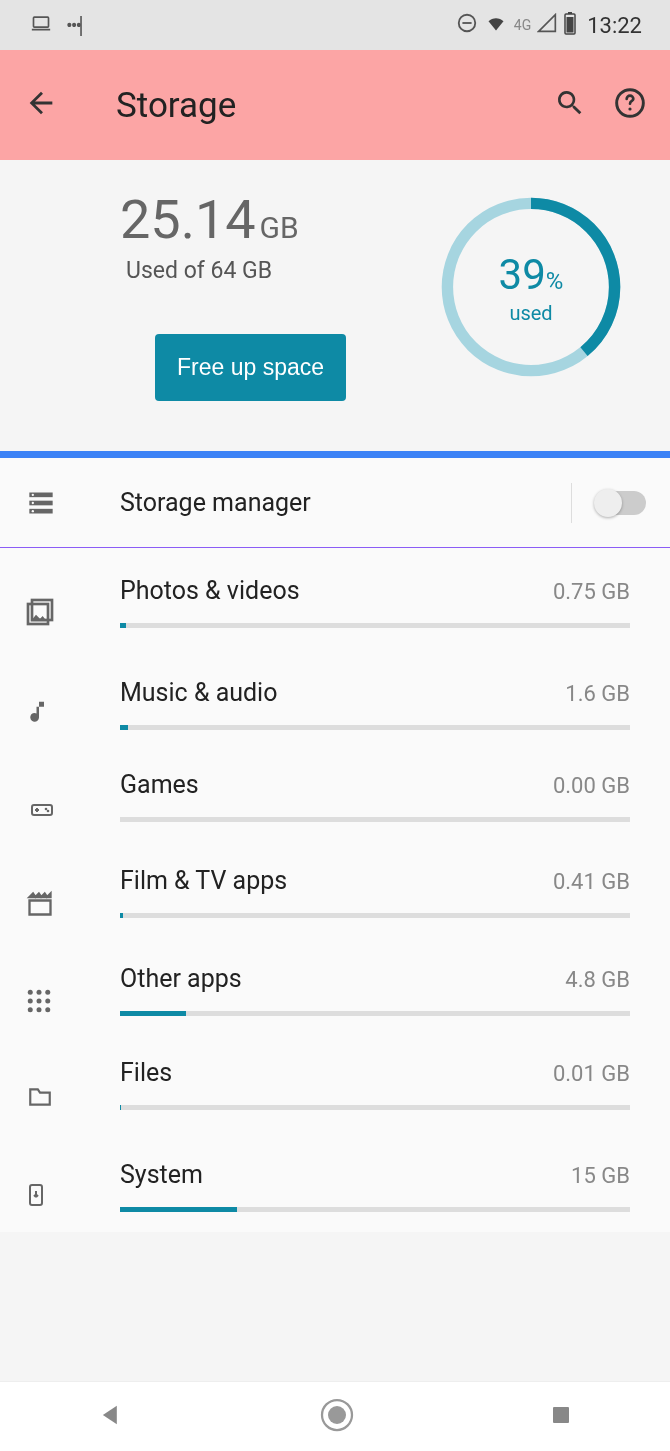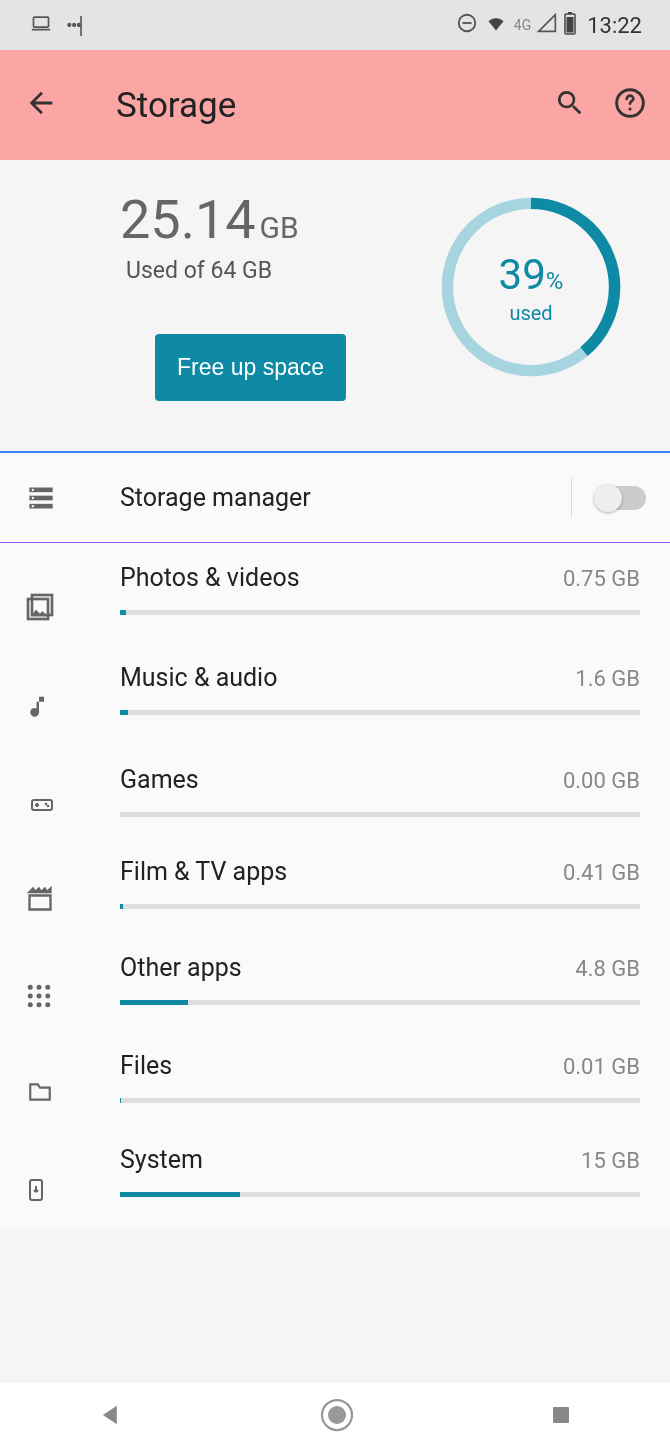--- a/index.html
+++ b/index.html
@@ -32,21 +32,21 @@
 }
 .app-bar .back { width: 48px; }
 .app-bar .title { font-size: 35px; font-weight: 400; margin-left: 44px; flex: 1; color: #222; }
 .app-bar .actions { display: flex; gap: 28px; align-items: center; }
 .icon-svg { fill: #333; }
 .storage-summary {
   background: #f5f5f5;
   padding: 28px 24px 50px 120px;
   display: flex;
   align-items: flex-start;
-  border-bottom: 2px solid #3b82f6;
+  border-bottom: 7px solid #3b82f6;
 }
 .summary-left { flex: 1; }
 .used-amount { font-size: 54px; color: #666; font-weight: 400; }
 .used-unit { font-size: 30px; color: #666; }
 .used-sub { font-size: 23px; color: #555; margin-top: 6px; margin-left: 6px; }
 .free-btn {
   margin-top: 50px;
   background: #0e8aa5;
   color: #fff;
   border: none;
@@ -71,22 +71,23 @@
   height: 90px;
   padding: 0 24px;
 }
 .row-icon { width: 96px; display:flex; justify-content:flex-start; align-items:center; color:#666;}
 .row-label { flex: 1; font-size: 25px; color: #222; }
 .toggle { width: 50px; height: 24px; background: #ccc; border-radius: 12px; position: relative; }
 .toggle::after { content:''; position:absolute; width: 28px; height:28px; background:#eee; border-radius:50%; top:-2px; left:-2px; box-shadow: 0 1px 3px rgba(0,0,0,0.3); }
 .divider-v { width: 1px; height: 40px; background: #ddd; margin-right: 24px; }
 .cat {
   background: #fafafa;
-  padding: 20px 30px 20px 24px;
-  display: flex;
+  padding: 20px 40px 20px 24px;
+  display: flex;
+  align-items: flex-end;
 }
 .cat-body { flex: 1; }
 .cat-head { display: flex; justify-content: space-between; align-items: baseline; margin-bottom: 18px; }
 .cat-name { font-size: 25px; color: #222; }
 .cat-size { font-size: 22px; color: #888; }
 .bar { height: 5px; background: #ddd; position: relative; }
 .bar-fill { height: 100%; background: #0e8aa5; }
 .list { background: #fafafa; }
 .nav-bar {
   position: absolute;

